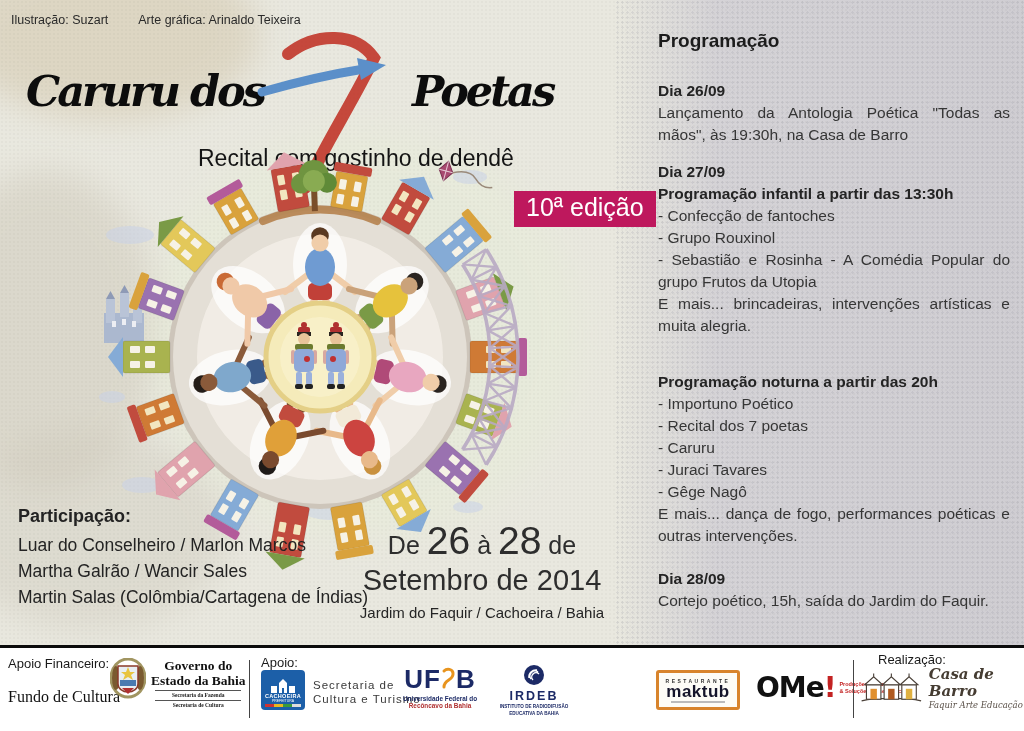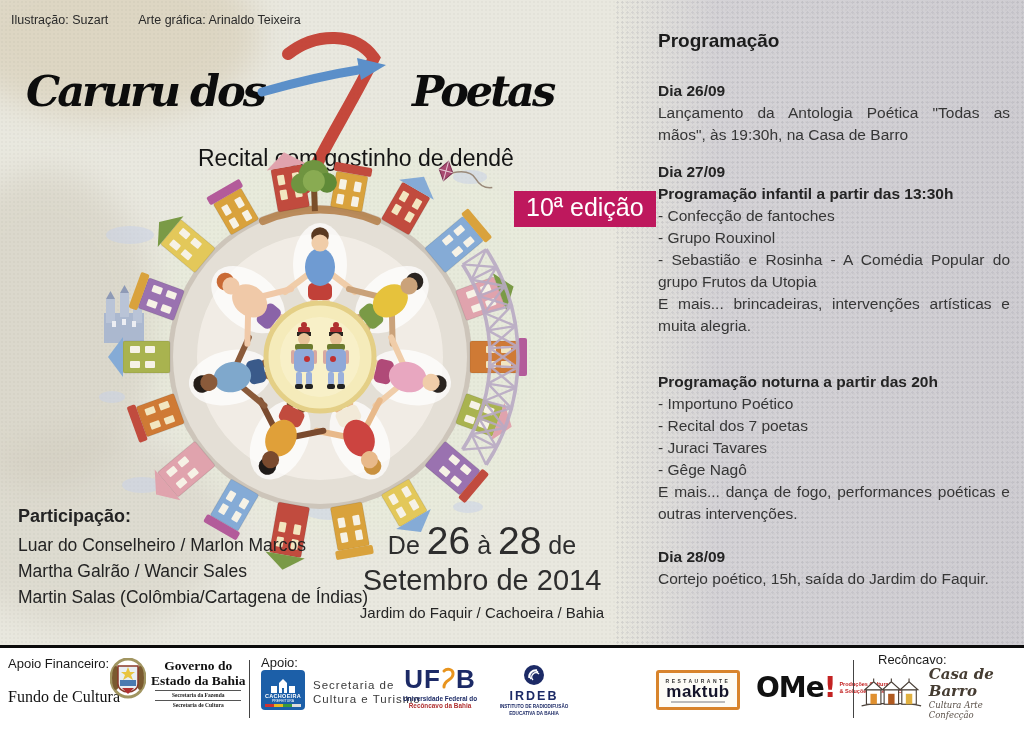--- a/index.html
+++ b/index.html
@@ -470,20 +470,21 @@
       <div>- Confecção de fantoches</div>
       <div>- Grupo Rouxinol</div>
       <div class="just">- Sebastião e Rosinha - A Comédia Popular do grupo Frutos da Utopia</div>
       <div class="just">E mais... brincadeiras, intervenções artísticas e muita alegria.</div>
     </div>
 
     <div class="sec" id="sec2">
       <div class="st">Programação noturna a partir das 20h</div>
       <div>- Importuno Poético</div>
       <div>- Recital dos 7 poetas</div>
+      <div>- Caruru</div>
       <div>- Juraci Tavares</div>
       <div>- Gêge Nagô</div>
       <div class="just">E mais... dança de fogo, performances poéticas e outras intervenções.</div>
     </div>
 
     <div class="sec" id="sec3">
       <div class="st">Dia 28/09</div>
       <div>Cortejo poético, 15h, saída do Jardim do Faquir.</div>
     </div>
   </div>
@@ -566,38 +567,38 @@
 
     <div class="ome">
       <div class="ome-name"><span>OMe</span><span class="ome-bang">!</span></div>
       <div class="ome-text">
         <div>Produções Culturais</div>
         <div>&amp; Soluções Museológicas</div>
       </div>
     </div>
 
     <div class="divider" id="div2"></div>
-    <div class="flabel" id="lbl-real">Recôncavo:</div>
+    <div class="flabel" id="lbl-real">Realização:</div>
 
     <div class="casa">
       <svg width="78" height="40" viewBox="0 0 78 40">
         <path d="M 2,36 C 20,32 58,32 76,36" stroke="#4a4038" stroke-width="1.5" fill="none"></path>
         <g stroke="#4a4038" stroke-width="1.4" fill="#fff">
           <rect x="8" y="16" width="18" height="18"></rect>
           <rect x="30" y="16" width="18" height="18"></rect>
           <rect x="52" y="16" width="18" height="18"></rect>
           <polygon points="6,16 17,6 28,16"></polygon>
           <polygon points="28,16 39,6 50,16"></polygon>
           <polygon points="50,16 61,6 72,16"></polygon>
         </g>
         <rect x="13" y="21" width="8" height="13" fill="#e09030"></rect>
         <rect x="35" y="21" width="8" height="13" fill="#b05a20"></rect>
         <rect x="57" y="21" width="8" height="13" fill="#e0b040"></rect>
         <path d="M 17,6 v-4 M 39,6 v-4 M 61,6 v-4" stroke="#4a4038" stroke-width="1.4"></path>
       </svg>
       <div>
         <div class="casa-name">Casa de Barro</div>
-        <div class="casa-sub">Cultura Arte Confecção</div>
+        <div class="casa-sub">Faquir Arte Educação</div>
       </div>
     </div>
   </div>
 
 </div>
 
 </body></html>

